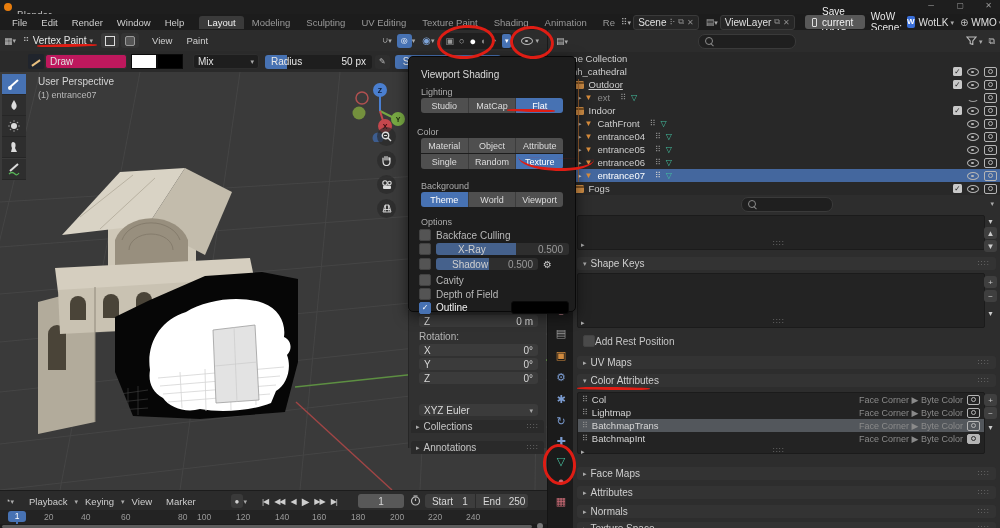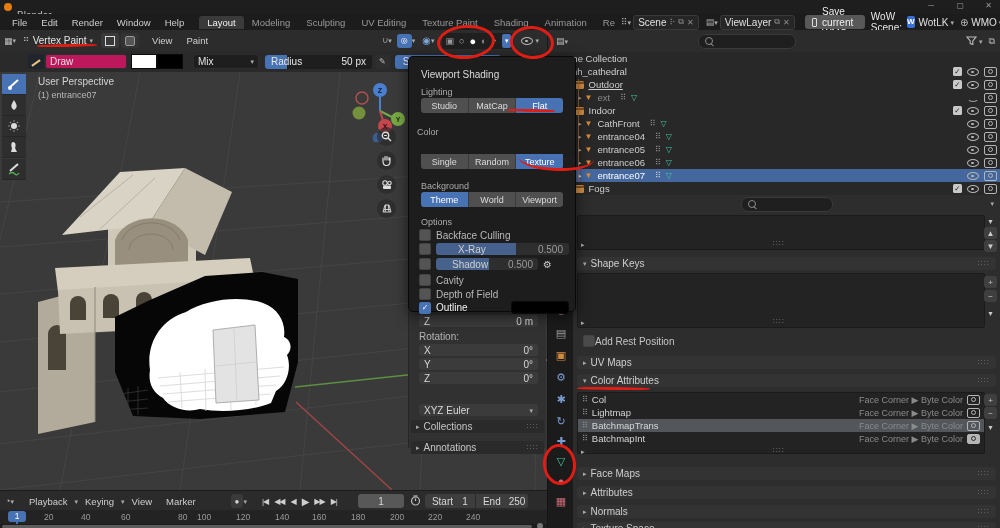--- a/index.html
+++ b/index.html
@@ -414,20 +414,25 @@
 
   <div id="popup" class="abs">
     <div class="abs" style="left:12px;top:12px;color:#dadada;">Viewport Shading</div>
     <div class="abs plabel" style="left:12px;top:30px;">Lighting</div>
     <div class="segrow abs" style="left:12px;top:41px;width:142px;">
       <span class="seg">Studio</span>
       <span class="seg">MatCap</span>
       <span class="seg active">Flat</span>
     </div>
     <div class="abs plabel" style="left:8px;top:70px;text-align:center;">Color</div>
+    <div class="segrow abs" style="left:12px;top:81px;width:142px;border-radius:3px 3px 0 0;">
+      <span class="seg">Material</span>
+      <span class="seg">Object</span>
+      <span class="seg">Attribute</span>
+    </div>
     <div class="segrow abs" style="left:12px;top:97px;width:142px;border-radius:0 0 3px 3px;">
       <span class="seg">Single</span>
       <span class="seg">Random</span>
       <span class="seg active">Texture</span>
     </div>
     <div class="abs plabel" style="left:12px;top:124px;">Background</div>
     <div class="segrow abs" style="left:12px;top:135px;width:142px;">
       <span class="seg active">Theme</span>
       <span class="seg">World</span>
       <span class="seg">Viewport</span>

